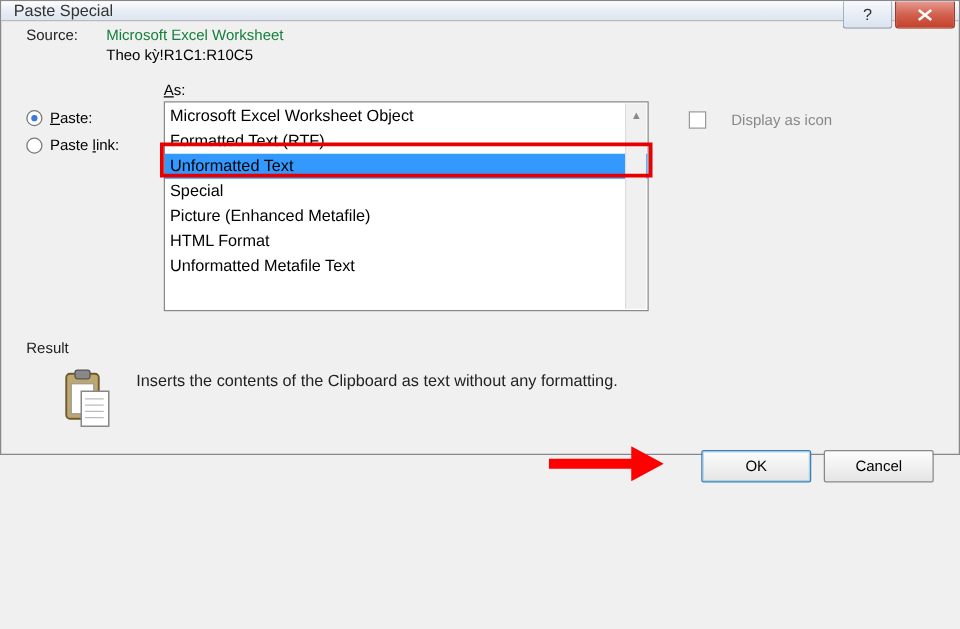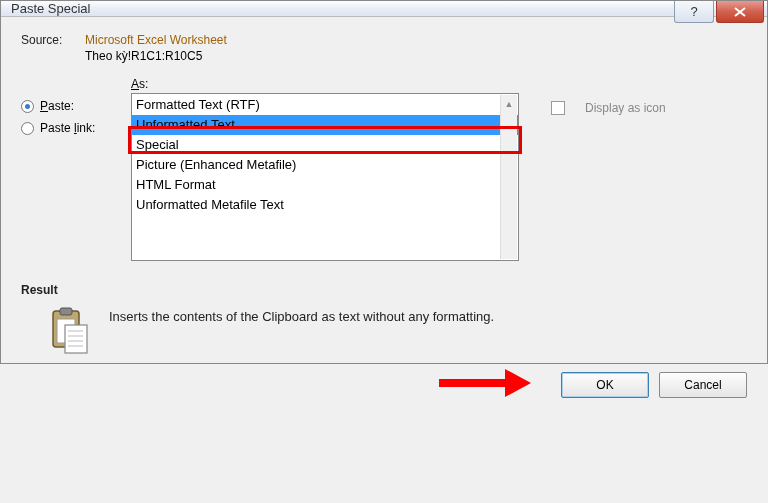--- a/index.html
+++ b/index.html
@@ -52,35 +52,35 @@
       border-top: none;
       border-radius: 0 0 3px 3px;
     }
     .titlebar-btn.close {
       width: 48px;
       background: linear-gradient(to bottom, #e79a92, #d1624f 50%, #c6412b);
       color: #fff;
       border-color: #a03a2a;
     }
     .content {
-      padding: 16px 20px 12px 20px;
+      padding: 4px 20px 12px 20px;
       flex: 1;
       display: flex;
       flex-direction: column;
     }
     .source-row {
       display: flex;
       margin-bottom: 2px;
     }
     .source-label {
       width: 64px;
       color: #222;
     }
     .source-value {
-      color: #a16207;
+      color: #15803d;
     }
     .source-row2 {
       padding-left: 64px;
       margin-bottom: 14px;
       color: #000000;
     }
     .main-area {
       display: flex;
       margin-bottom: 10px;
     }
@@ -199,21 +199,20 @@
       font-family: Arial, sans-serif;
       pointer-events: none;
     }
     .listbox-wrapper { position: relative; }
     .result-section {
       margin-top: 12px;
     }
     .result-label {
       margin-bottom: 10px;
       color: #222;
-      font-weight: bold;
     }
     .result-body {
       display: flex;
       align-items: flex-start;
       gap: 18px;
       padding-left: 28px;
     }
     .clipboard-icon svg { display: block; }
     .result-text {
       font-size: 13px;
@@ -280,20 +279,21 @@
           <span class="radio"></span>
           <span>Paste <span class="underline">l</span>ink:</span>
         </div>
       </div>
 
       <div class="list-col">
         <div class="list-label"><span class="underline">A</span>s:</div>
         <div class="listbox-wrapper">
           <div class="listbox">
             <div class="listbox-inner">
+              <div class="list-item">Microsoft Excel Worksheet Object</div>
               <div class="list-item">Formatted Text (RTF)</div>
               <div class="list-item selected">Unformatted Text</div>
               <div class="list-item">Special</div>
               <div class="list-item">Picture (Enhanced Metafile)</div>
               <div class="list-item">HTML Format</div>
               <div class="list-item">Unformatted Metafile Text</div>
             </div>
             <div class="list-scrollbar">
               <div class="scroll-arrow">▲</div>
             </div>

